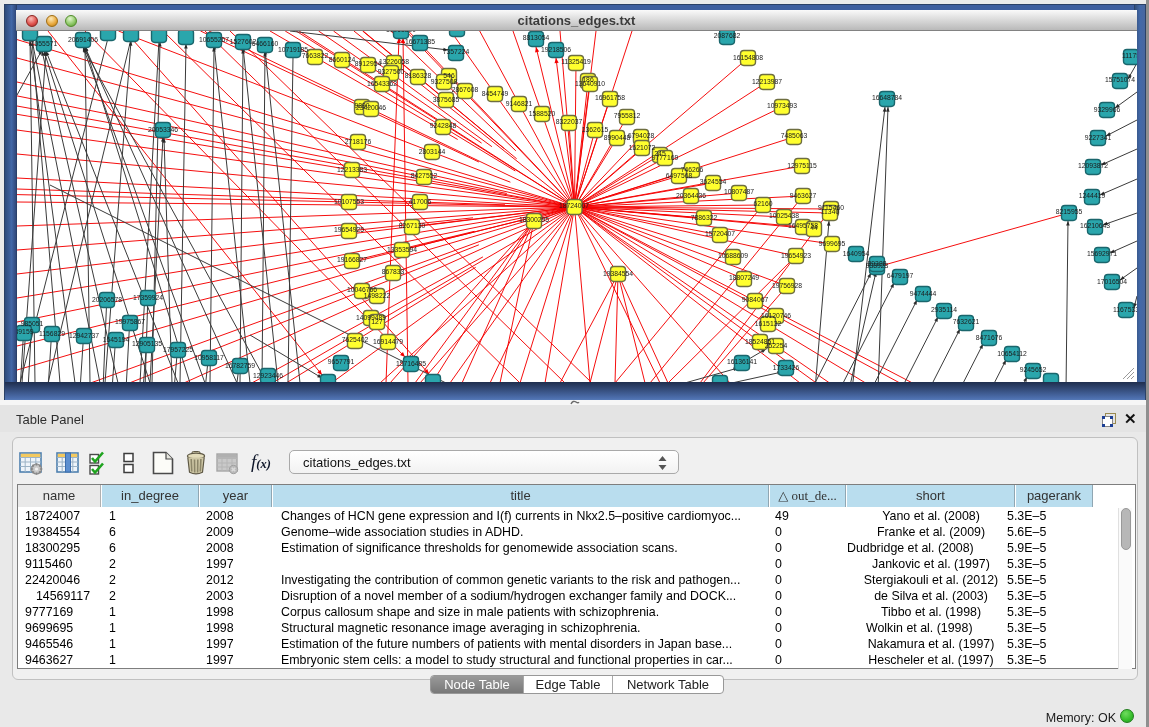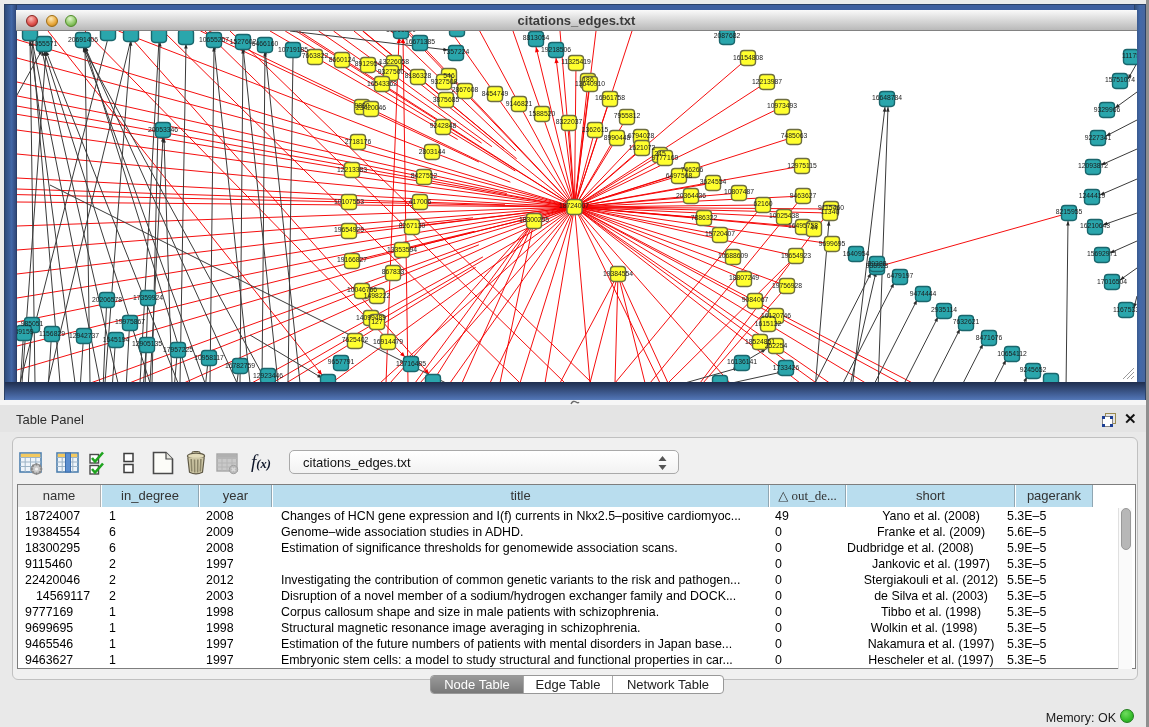--- a/index.html
+++ b/index.html
@@ -851,21 +851,21 @@
           <div class="c" style="left:757px;width:70px;">0</div>
           <div class="c" style="left:829px;width:168px;text-align:center;">Tibbo et al. (1998)</div>
           <div class="c" style="left:989px;width:95px;">5.3E–5</div>
         </div>
 <div class="row" style="top:112px;width:1119px;">
           <div class="c" style="left:7px;width:76px;">9699695</div>
           <div class="c" style="left:91px;width:80px;">1</div>
           <div class="c" style="left:188px;width:64px;">1998</div>
           <div class="c" style="left:263px;width:487px;">Structural magnetic resonance image averaging in schizophrenia.</div>
           <div class="c" style="left:757px;width:70px;">0</div>
-          <div class="c" style="left:822px;width:168px;text-align:center;">Wolkin et al. (1998)</div>
+          <div class="c" style="left:848px;width:168px;text-align:left;">Wolkin et al. (1998)</div>
           <div class="c" style="left:989px;width:95px;">5.3E–5</div>
         </div>
 <div class="row" style="top:128px;width:1119px;">
           <div class="c" style="left:7px;width:76px;">9465546</div>
           <div class="c" style="left:91px;width:80px;">1</div>
           <div class="c" style="left:188px;width:64px;">1997</div>
           <div class="c" style="left:263px;width:487px;">Estimation of the future numbers of patients with mental disorders in Japan base...</div>
           <div class="c" style="left:757px;width:70px;">0</div>
           <div class="c" style="left:829px;width:168px;text-align:center;">Nakamura et al. (1997)</div>
           <div class="c" style="left:989px;width:95px;">5.3E–5</div>

